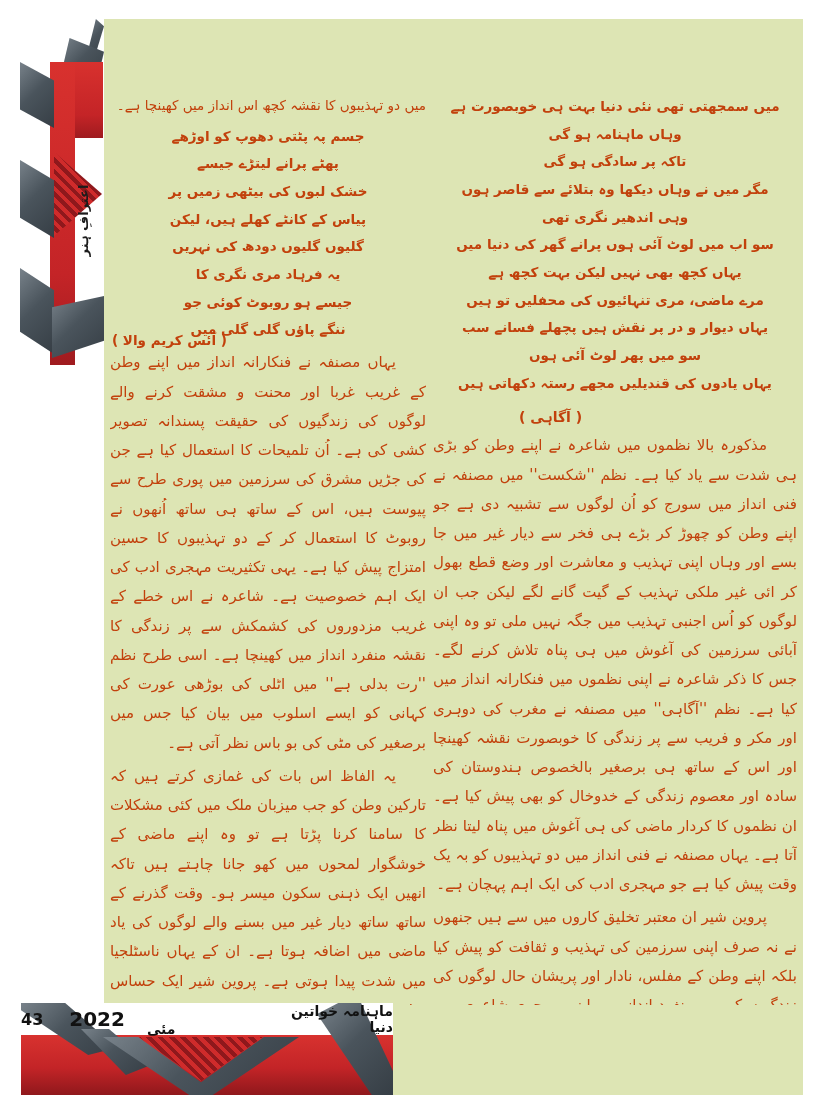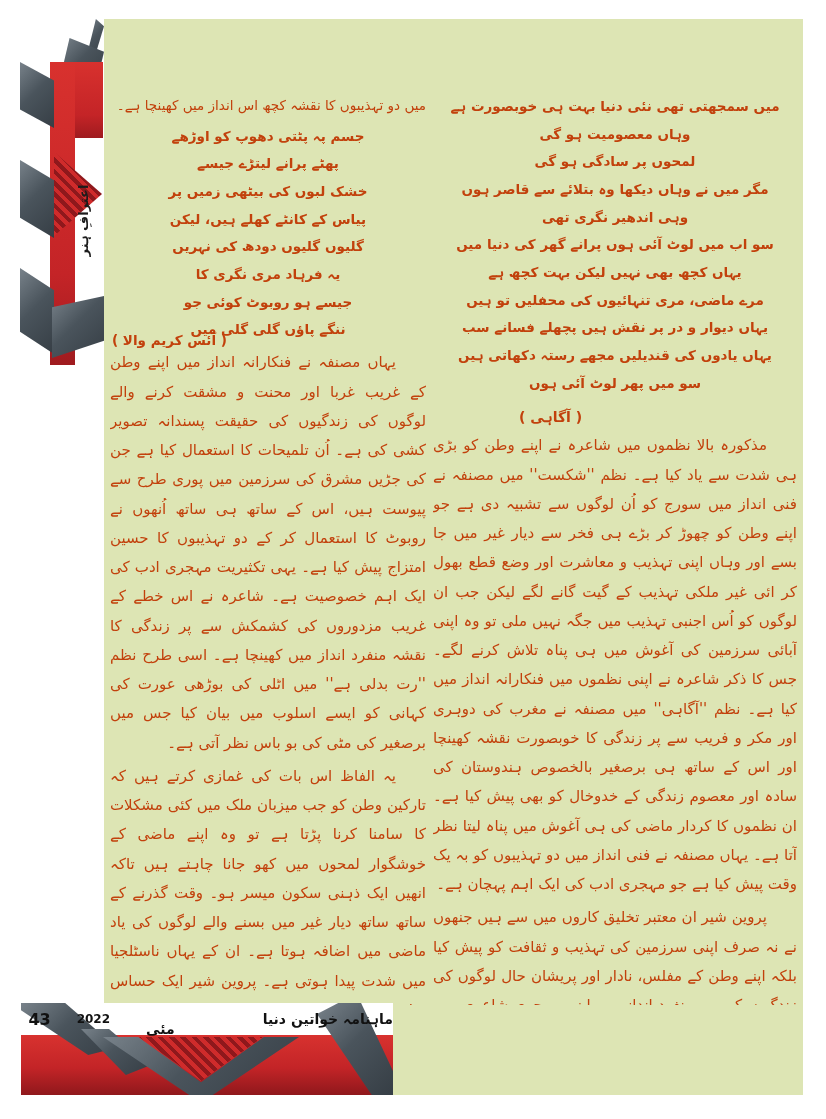--- a/index.html
+++ b/index.html
@@ -50,43 +50,43 @@
   .f-vee-gray{position:absolute;left:82px;top:34px;width:196px;height:58px;
       clip-path:polygon(0 0,18% 0,50% 78%,82% 0,100% 0,56% 100%,44% 100%);}
   .f-vee-hatch{position:absolute;left:118px;top:34px;width:124px;height:44px;
       clip-path:polygon(0 0,100% 0,50% 100%);}
   .f-gray-right{position:absolute;left:296px;top:0;width:76px;height:92px;
       clip-path:polygon(28% 0,58% 0,100% 74%,100% 100%,72% 100%,0 12%);}
   .footer-text{position:absolute;left:0;top:0;width:100%;height:32px;direction:rtl;
       display:flex;align-items:center;font-weight:bold;color:#111;}
   .ft-mag{font-size:14px;margin-right:0;}
   .ft-month{font-size:14px;margin-right:88px;margin-top:20px;}
-  .ft-year{font-size:12px;margin-right:36px;font-family:"DejaVu Sans",sans-serif;}
+  .ft-year{font-size:20px;margin-right:22px;font-family:"DejaVu Sans",sans-serif;}
   .ft-num{font-size:16px;margin-right:26px;}
 </style>
 </head>
 <body>
 
 <div id="stage">
 
   <div class="page">
 
     <div class="col col-right">
       <div>
         <div class="poem-line">میں سمجھتی تھی نئی دنیا بہت ہی خوبصورت ہے</div>
-        <div class="poem-line">وہاں معصومیت ہو گی</div>
-        <div class="poem-line">لمحوں پر سادگی ہو گی</div>
+        <div class="poem-line">وہاں ماہنامہ ہو گی</div>
+        <div class="poem-line">تاکہ پر سادگی ہو گی</div>
         <div class="poem-line">مگر میں نے وہاں دیکھا وہ بتلائے سے قاصر ہوں</div>
         <div class="poem-line">وہی اندھیر نگری تھی</div>
         <div class="poem-line">سو اب میں لوٹ آئی ہوں پرانے گھر کی دنیا میں</div>
         <div class="poem-line">یہاں کچھ بھی نہیں لیکن بہت کچھ ہے</div>
         <div class="poem-line">مرے ماضی، مری تنہائیوں کی محفلیں تو ہیں</div>
         <div class="poem-line">یہاں دیوار و در پر نقش ہیں پچھلے فسانے سب</div>
+        <div class="poem-line">سو میں پھر لوٹ آئی ہوں</div>
         <div class="poem-line">یہاں یادوں کی قندیلیں مجھے رستہ دکھاتی ہیں</div>
-        <div class="poem-line">سو میں پھر لوٹ آئی ہوں</div>
       </div>
       <div class="poem-title" style="padding-left:86px;margin-top:12px;">( آگاہی )</div>
       <div class="para">مذکورہ بالا نظموں میں شاعرہ نے اپنے وطن کو بڑی ہی شدت سے یاد کیا ہے۔ نظم ''شکست'' میں مصنفہ نے فنی انداز میں سورج کو اُن لوگوں سے تشبیہ دی ہے جو اپنے وطن کو چھوڑ کر بڑے ہی فخر سے دیار غیر میں جا بسے اور وہاں اپنی تہذیب و معاشرت اور وضع قطع بھول کر ائی غیر ملکی تہذیب کے گیت گانے لگے لیکن جب ان لوگوں کو اُس اجنبی تہذیب میں جگہ نہیں ملی تو وہ اپنی آبائی سرزمین کی آغوش میں ہی پناہ تلاش کرنے لگے۔ جس کا ذکر شاعرہ نے اپنی نظموں میں فنکارانہ انداز میں کیا ہے۔ نظم ''آگاہی'' میں مصنفہ نے مغرب کی دوہری اور مکر و فریب سے پر زندگی کا خوبصورت نقشہ کھینچا اور اس کے ساتھ ہی برصغیر بالخصوص ہندوستان کی سادہ اور معصوم زندگی کے خدوخال کو بھی پیش کیا ہے۔ ان نظموں کا کردار ماضی کی ہی آغوش میں پناہ لیتا نظر آتا ہے۔ یہاں مصنفہ نے فنی انداز میں دو تہذیبوں کو بہ یک وقت پیش کیا ہے جو مہجری ادب کی ایک اہم پہچان ہے۔</div>
       <div class="para">پروین شیر ان معتبر تخلیق کاروں میں سے ہیں جنھوں نے نہ صرف اپنی سرزمین کی تہذیب و ثقافت کو پیش کیا بلکہ اپنے وطن کے مفلس، نادار اور پریشان حال لوگوں کی زندگیوں کو بھی منفرد انداز میں اپنی مہجری شاعری میں پیش کیا ہے۔ وہ بھی اپنی سرزمین کو خوبصورت کہتی ہے تو بھی اسی سرزمین کے غریبوں کی محنت و مشقت اور کشمکش سے پر زندگی کو پیش کرتی ہے۔ ان کے یہاں دو تہذیبوں کے خدوخال بہ یک وقت نظر آتے ہیں جو مہجری ادب کی ایک اہم خوبی ہے۔ انھوں نے اپنی نظموں</div>
     </div>
 
     <div class="col col-left">
       <div class="lead-line">میں دو تہذیبوں کا نقشہ کچھ اس انداز میں کھینچا ہے۔</div>
       <div style="margin-top:4px;">
         <div class="poem-line">جسم پہ پٹتی دھوپ کو اوڑھے</div>

